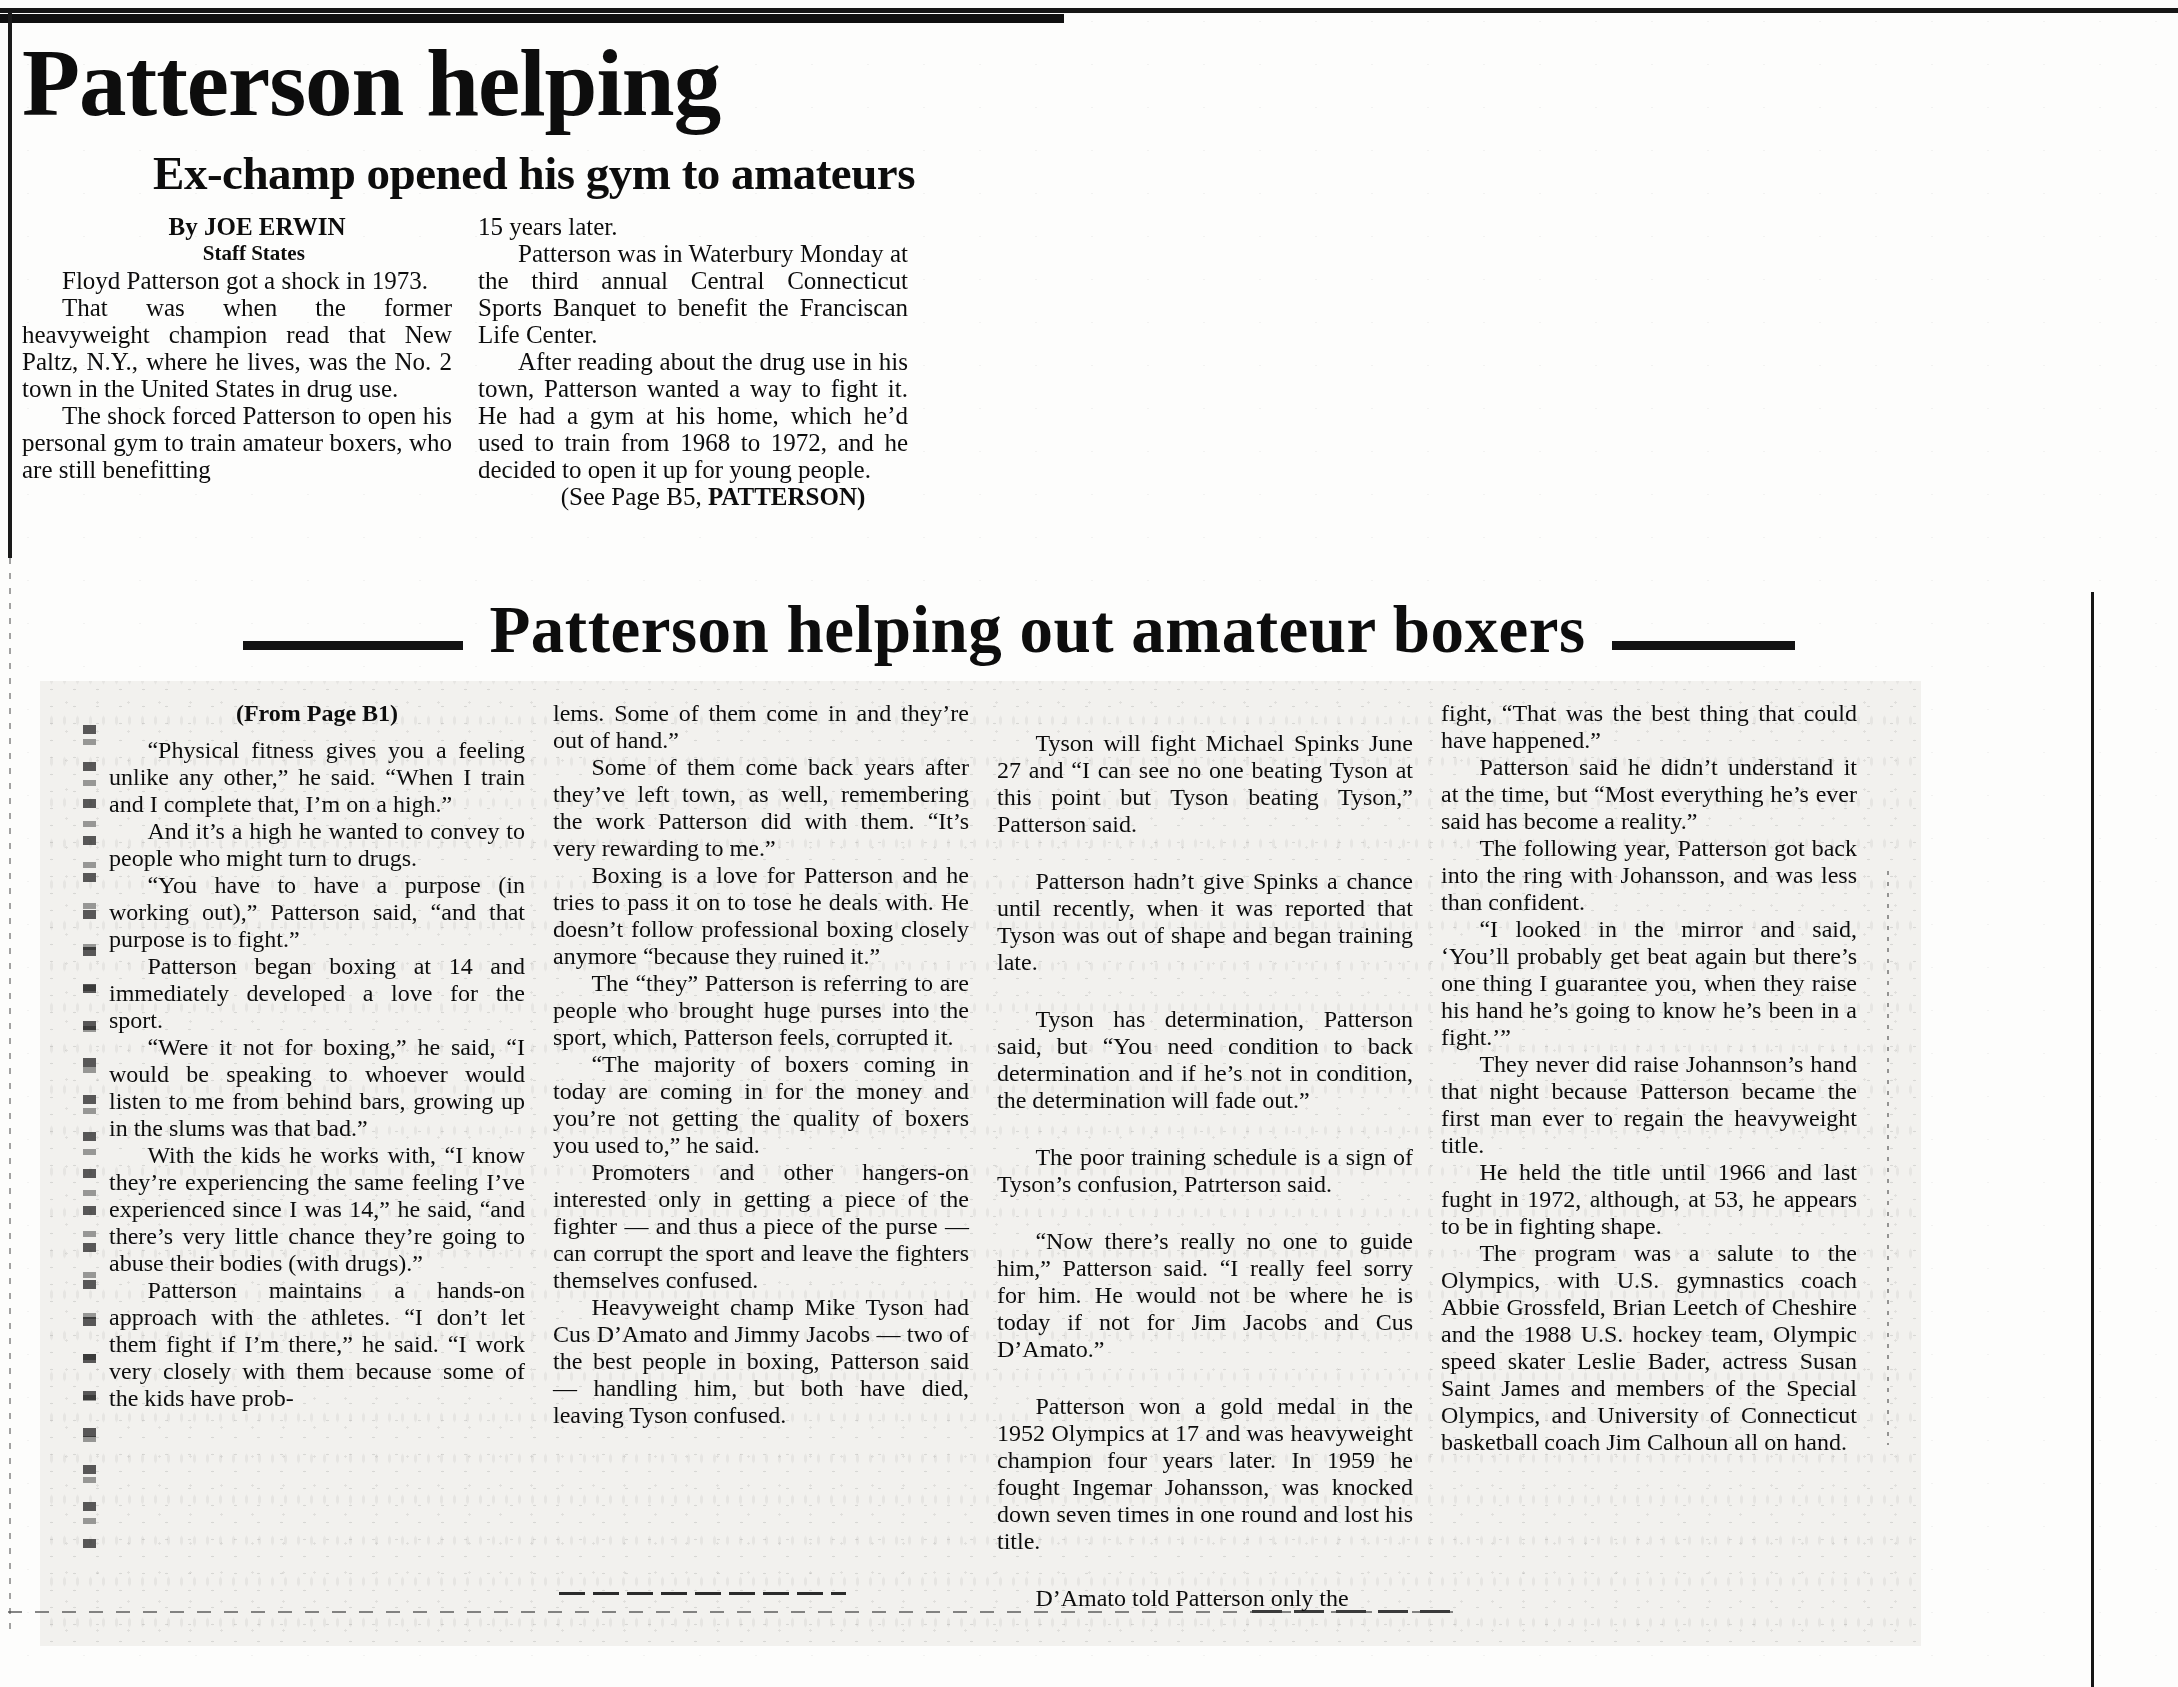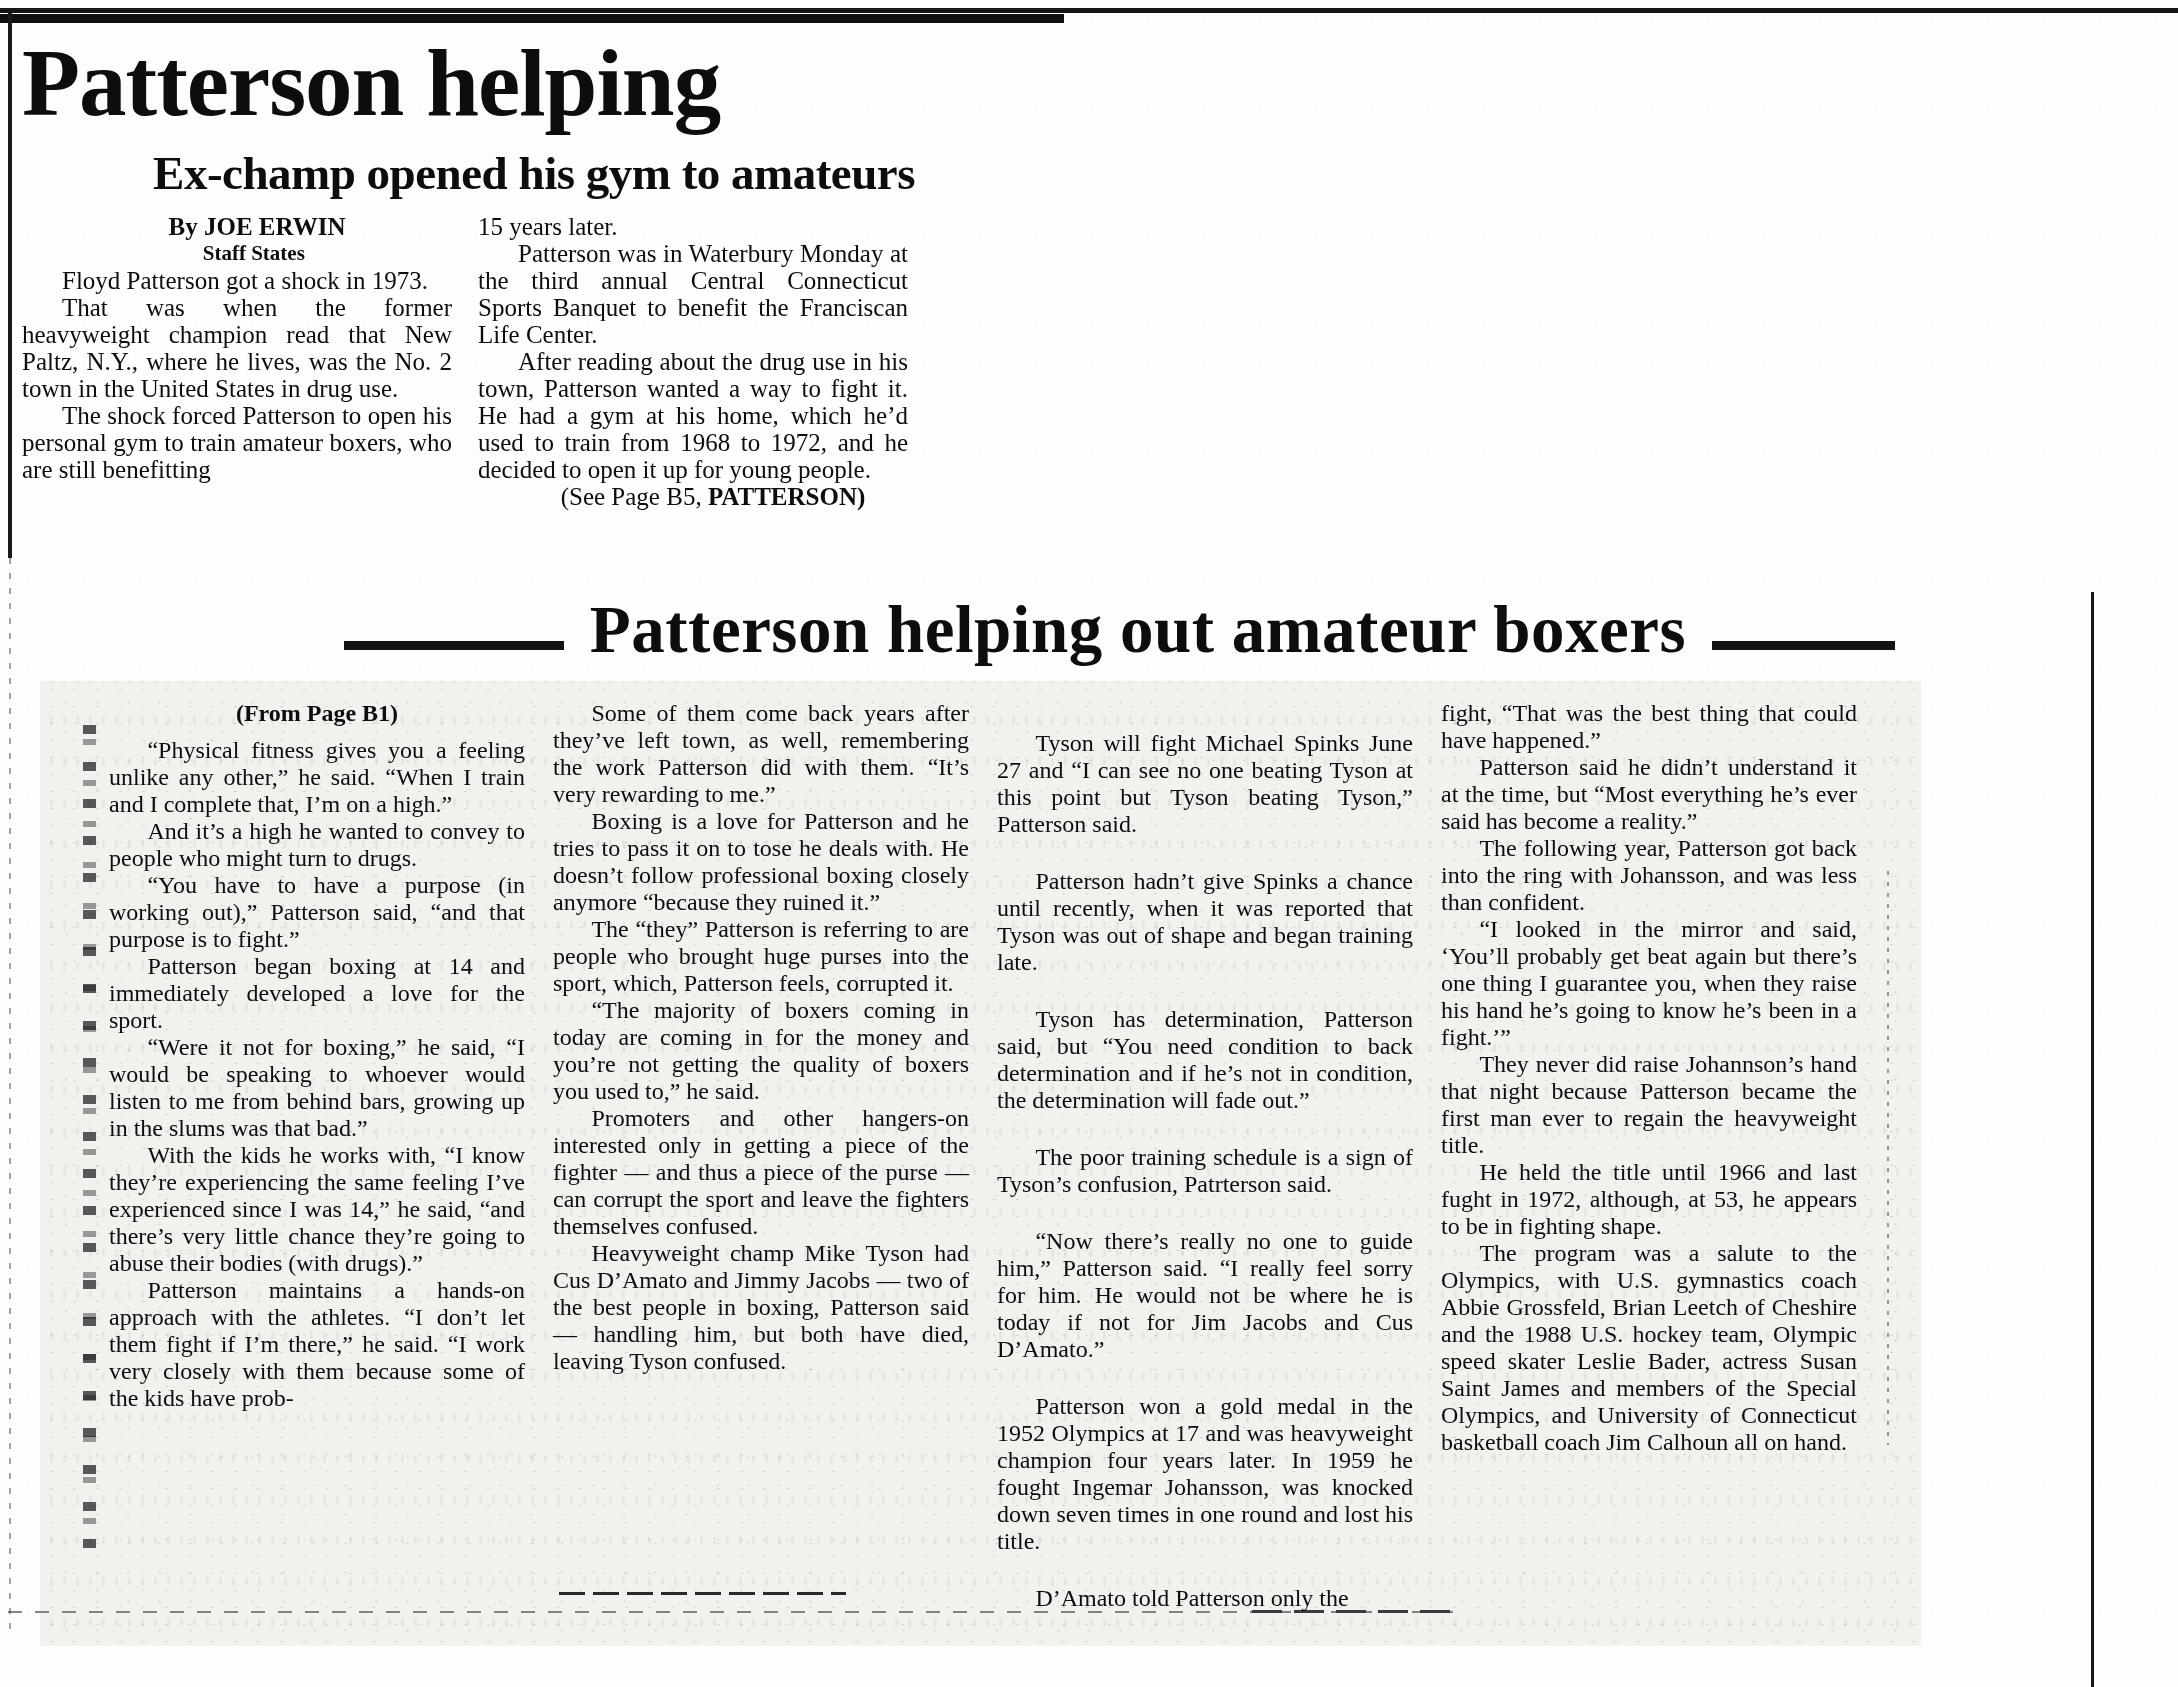--- a/index.html
+++ b/index.html
@@ -51,21 +51,21 @@
   .a1-cols { display:flex; gap:26px; margin-top:14px; }
   .col { width:430px; text-align:justify; font-size:25px; line-height:27px; }
   .col p { margin:0; text-indent:1.6em; }
   .col p.noindent { text-indent:0; }
   .byline       { text-align:center; font-weight:bold; font-size:25px; margin:0; }
   .byline-title { text-align:center; font-weight:bold; font-size:21px; margin:0 0 2px 0; }
   .see-page { margin-top:12px; text-indent:0; text-align:center; }
   .see-page .bold { font-weight:bold; }
   
   .a2 { position:absolute; left:54px; top:594px; width:1841px; z-index:1; }
-  .a2-head { display:flex; align-items:flex-end; justify-content:flex-end; gap:26px; margin-left:89px; }
+  .a2-head { display:flex; align-items:flex-end; justify-content:center; gap:26px; margin-left:89px; }
   .headline2 { margin:0; font-size:67px; line-height:1.05; font-weight:bold; letter-spacing:0.5px; }
   .dash { height:9px; background:#131313; margin-bottom:14px; }
   .dash-left  { width:220px; }
   .dash-right { width:183px; }
   .a2-cols { display:flex; gap:28px; margin-top:36px; margin-left:55px; }
   .bcol { width:416px; text-align:justify; font-size:24px; line-height:27px; }
   .bcol p { margin:0; text-indent:1.6em; }
   .bcol p.noindent { text-indent:0; }
   .bcol.col3 p { margin-bottom:11px;margin-top:30px; }
   .from-page { text-align:center; font-weight:bold; text-indent:0 !important; margin:0 0 10px 0 !important; }
@@ -120,20 +120,21 @@
         <p class="from-page">(From Page B1)</p>
         <p>“Physical fitness gives you a feeling unlike any other,” he said. “When I train and I complete that, I’m on a high.”</p>
         <p>And it’s a high he wanted to convey to people who might turn to drugs.</p>
         <p>“You have to have a purpose (in working out),” Patterson said, “and that purpose is to fight.”</p>
         <p>Patterson began boxing at 14 and immediately developed a love for the sport.</p>
         <p>“Were it not for boxing,” he said, “I would be speaking to whoever would listen to me from behind bars, growing up in the slums was that bad.”</p>
         <p>With the kids he works with, “I know they’re experiencing the same feeling I’ve experienced since I was 14,” he said, “and there’s very little chance they’re going to abuse their bodies (with drugs).”</p>
         <p>Patterson maintains a hands-on approach with the athletes. “I don’t let them fight if I’m there,” he said. “I work very closely with them because some of the kids have prob-</p>
       </div>
       <div class="bcol col2">
+        <p class="noindent">lems. Some of them come in and they’re out of hand.”</p>
         <p>Some of them come back years after they’ve left town, as well, remembering the work Patterson did with them. “It’s very rewarding to me.”</p>
         <p>Boxing is a love for Patterson and he tries to pass it on to tose he deals with. He doesn’t follow professional boxing closely anymore “because they ruined it.”</p>
         <p>The “they” Patterson is referring to are people who brought huge purses into the sport, which, Patterson feels, corrupted it.</p>
         <p>“The majority of boxers coming in today are coming in for the money and you’re not getting the quality of boxers you used to,” he said.</p>
         <p>Promoters and other hangers-on interested only in getting a piece of the fighter — and thus a piece of the purse — can corrupt the sport and leave the fighters themselves confused.</p>
         <p>Heavyweight champ Mike Tyson had Cus D’Amato and Jimmy Jacobs — two of the best people in boxing, Patterson said — handling him, but both have died, leaving Tyson confused.</p>
       </div>
       <div class="bcol col3">
         <p>Tyson will fight Michael Spinks June 27 and “I can see no one beating Tyson at this point but Tyson beating Tyson,” Patterson said.</p>
         <p>Patterson hadn’t give Spinks a chance until recently, when it was reported that Tyson was out of shape and began training late.</p>

